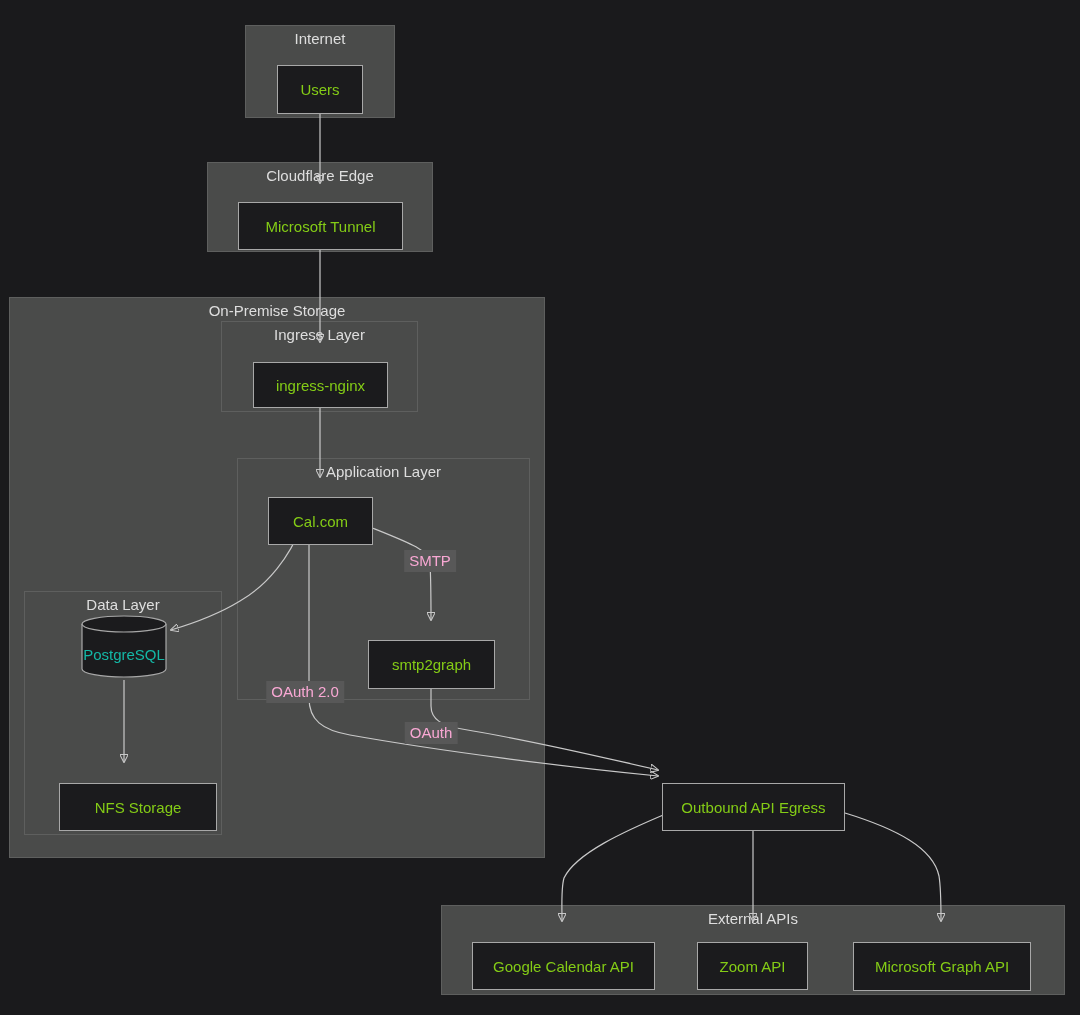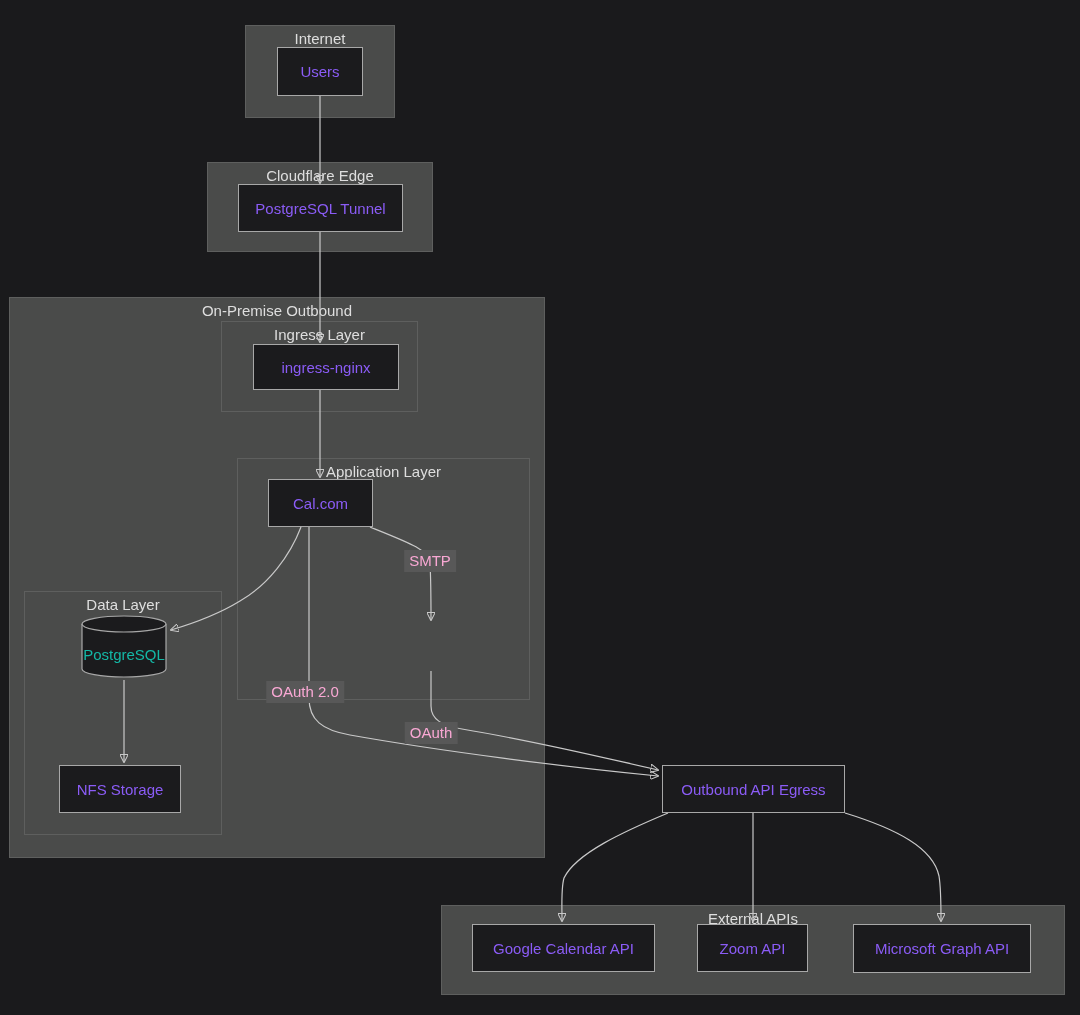--- a/index.html
+++ b/index.html
@@ -6,21 +6,21 @@
   body{width:1080px;height:1015px;position:relative;overflow:hidden;
        font-family:"Liberation Sans","DejaVu Sans",sans-serif;}
   .stage{position:absolute;left:0;top:0;width:1080px;height:1015px;}
 
   .cluster{position:absolute;background:#4a4b4a;border:1px solid #5e5f5e;box-sizing:border-box;z-index:1;}
   .cluster .ctitle{position:absolute;top:4px;left:0;right:0;text-align:center;
        color:#dedede;font-size:15px;line-height:18px;z-index:1;}
 
   .node{position:absolute;background:#1b1b1d;border:1px solid #a8a8a8;box-sizing:border-box;
        display:flex;align-items:center;justify-content:center;
-       color:#8b5cf6;font-size:15px;z-index:3;}
+       color:#84cc16;font-size:15px;z-index:3;margin-top:18px;}
 
   .node-cyl{position:absolute;background:transparent;border:none;z-index:3;}
   .node-cyl svg{position:absolute;left:0;top:0;}
   .node-cyl .cyl-label{position:absolute;left:0;right:0;top:26px;height:28px;
        display:flex;align-items:center;justify-content:center;color:#14b8a6;font-size:15px;}
 
   svg.edges{position:absolute;left:0;top:0;z-index:2;}
   svg.edges path{fill:none;stroke:#c9c9c9;stroke-width:1.2;}
 
   .edge-label{position:absolute;transform:translate(-50%,-50%);background:#585858;
@@ -31,25 +31,25 @@
   #c-cloudflare{left:207px;top:162px;width:226px;height:90px;}
   #c-onprem{left:9px;top:297px;width:536px;height:561px;}
   #c-ingress{left:221px;top:321px;width:197px;height:91px;}
   #c-app{left:237px;top:458px;width:293px;height:242px;}
   #c-data{left:24px;top:591px;width:198px;height:244px;}
   #c-external{left:441px;top:905px;width:624px;height:90px;}
 
   
   #n-users{left:277px;top:47px;width:86px;height:49px;}
   #n-tunnel{left:238px;top:184px;width:165px;height:48px;}
-  #n-nginx{left:253px;top:344px;width:146px;height:46px;}
+  #n-nginx{left:253px;top:344px;width:135px;height:46px;}
   #n-cal{left:268px;top:479px;width:105px;height:48px;}
   #n-smtp2graph{left:368px;top:622px;width:127px;height:49px;}
   #n-postgres{left:80px;top:614px;width:88px;height:66px;}
-  #n-nfs{left:59px;top:765px;width:122px;height:48px;}
+  #n-nfs{left:59px;top:765px;width:158px;height:48px;}
   #n-outbound{left:662px;top:765px;width:183px;height:48px;}
   #n-gcal{left:472px;top:924px;width:183px;height:48px;}
   #n-zoom{left:697px;top:924px;width:111px;height:48px;}
   #n-msgraph{left:853px;top:924px;width:178px;height:49px;}
 
   
   #el-smtp{left:430px;top:561px;}
   #el-oauth2{left:305px;top:646px;margin-top:46px;}
   #el-oauth{left:431px;top:733px;}
 </style>
@@ -58,21 +58,21 @@
 
 <div class="stage">
 
   <div class="cluster" id="c-internet">
     <div class="ctitle">Internet</div>
   </div>
   <div class="cluster" id="c-cloudflare">
     <div class="ctitle">Cloudflare Edge</div>
   </div>
   <div class="cluster" id="c-onprem">
-    <div class="ctitle">On-Premise Outbound</div>
+    <div class="ctitle">On-Premise Storage</div>
   </div>
   <div class="cluster" id="c-ingress">
     <div class="ctitle">Ingress Layer</div>
   </div>
   <div class="cluster" id="c-data">
     <div class="ctitle">Data Layer</div>
   </div>
   <div class="cluster" id="c-app">
     <div class="ctitle">Application Layer</div>
   </div>
@@ -96,27 +96,30 @@
     <path d="M124 680 L124 762" marker-end="url(#arrow)"></path>
     <path d="M668 813 C625 831 576 853 564 878 C561 888 562 903 562 921" marker-end="url(#arrow)"></path>
     <path d="M753 813 L753 921" marker-end="url(#arrow)"></path>
     <path d="M845 813 C897 829 933 848 939 876 C941 888 941 904 941 921" marker-end="url(#arrow)"></path>
   </svg>
 
   <div class="node" id="n-users">
     <span>Users</span>
   </div>
   <div class="node" id="n-tunnel">
-    <span>PostgreSQL Tunnel</span>
+    <span>Microsoft Tunnel</span>
   </div>
   <div class="node" id="n-nginx">
     <span>ingress-nginx</span>
   </div>
   <div class="node" id="n-cal">
     <span>Cal.com</span>
+  </div>
+  <div class="node" id="n-smtp2graph">
+    <span>smtp2graph</span>
   </div>
 
   <div class="node-cyl" id="n-postgres">
     <svg width="88" height="66" viewBox="0 0 88 66">
       <path d="M2 10 L2 55 C2 59.4 20.8 63 44 63 C67.2 63 86 59.4 86 55 L86 10" fill="#1b1b1d" stroke="#a8a8a8" stroke-width="1.2"></path>
       <ellipse cx="44" cy="10" rx="42" ry="8" fill="#1b1b1d" stroke="#a8a8a8" stroke-width="1.2"></ellipse>
     </svg>
     <div class="cyl-label">PostgreSQL</div>
   </div>
 

